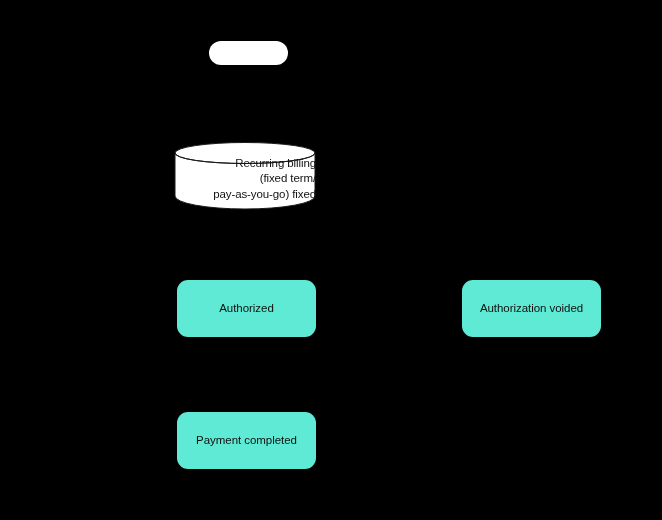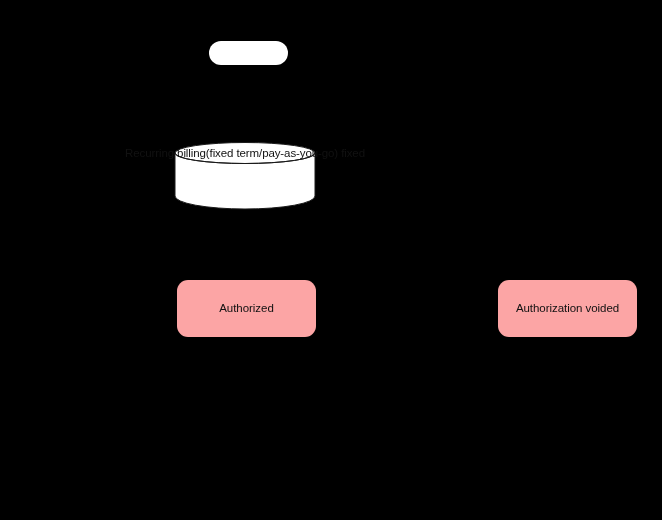--- a/index.html
+++ b/index.html
@@ -23,21 +23,21 @@
     top: 0;
     width: 662px;
     height: 520px;
     background: #000000;
   }
 
   
   .node {
     position: absolute;
     box-sizing: border-box;
-    background: #fca5a5;
+    background: #5eead4;
     color: #111111;
     display: flex;
     align-items: center;
     justify-content: center;
     text-align: center;
     line-height: 1.22;
   }
 
   
   .pill {
@@ -63,22 +63,22 @@
     top: 0;
     display: block;
   }
   .cylinder-label {
     position: absolute;
     left: 0;
     top: 0;
     width: 142px;
     height: 70px;
     display: flex;
-    flex-direction: row;
-    align-items: flex-start;
+    flex-direction: column;
+    align-items: flex-end;
     justify-content: center;
     color: #111111;
     font-size: 11.5px;
     line-height: 1.32;
     text-align: center;
     padding-top: 4px;
     box-sizing: border-box;
     letter-spacing: -0.1px;
   }
   .cylinder-label span { display: block; white-space: nowrap; }
@@ -86,21 +86,21 @@
   
   .state-box {
     width: 139px;
     height: 57px;
     border-radius: 11px;
     font-size: 11.5px;
     letter-spacing: -0.05px;
     padding: 0 6px;
   }
   .col-left  { left: 177px; }
-  .col-right { left: 462px; margin-left: 36px; }
+  .col-right { left: 462px; }
   .row-mid   { top: 280px; }
   .row-bot   { top: 412px; }
 </style>
 </head>
 <body>
 
 <div id="canvas">
 
   <div class="node pill">
     <span></span>
@@ -120,15 +120,18 @@
   </div>
 
   <div class="node state-box col-left row-mid">
     <span>Authorized</span>
   </div>
 
   <div class="node state-box col-right row-mid">
     <span>Authorization voided</span>
   </div>
 
+  <div class="node state-box col-left row-bot">
+    <span>Payment completed</span>
+  </div>
 
 
 </div>
 
 </body></html>

